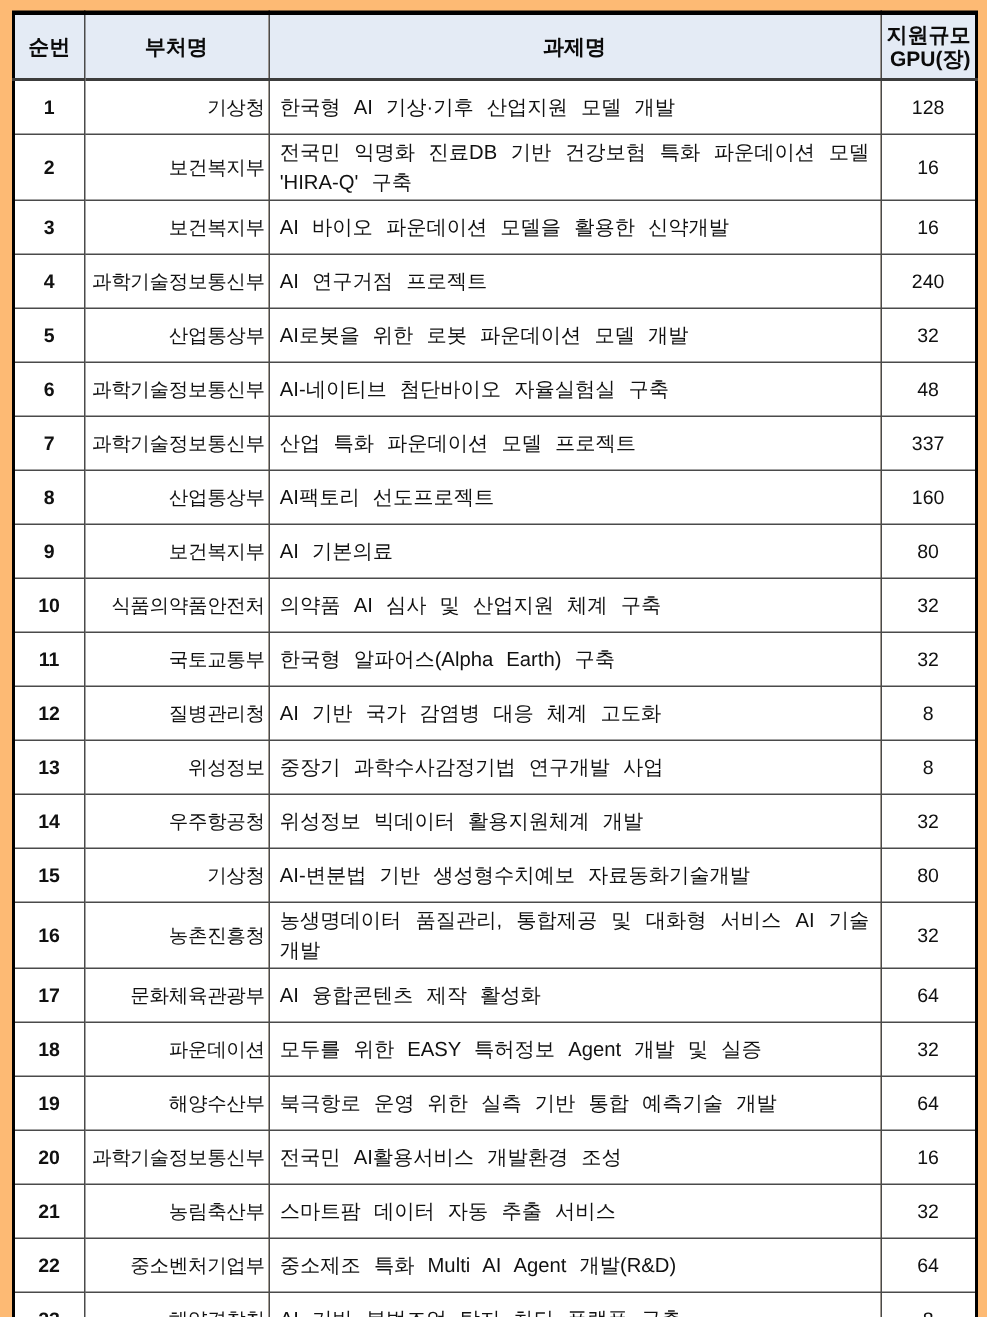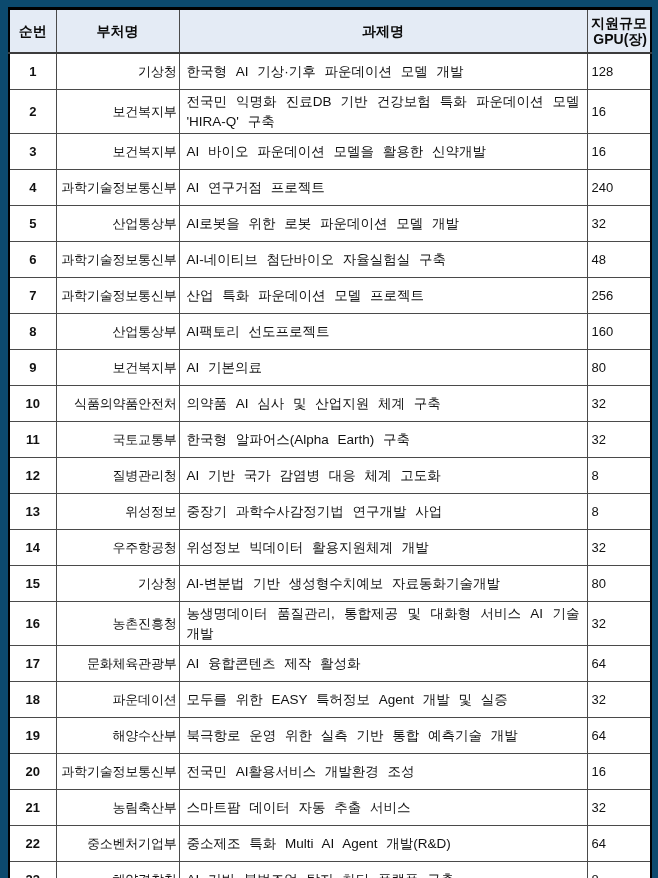--- a/index.html
+++ b/index.html
@@ -6,21 +6,21 @@
     margin: 0;
     padding: 0;
     background: #ffffff;
     font-family: "Liberation Sans", sans-serif;
     color: #1a1a1a;
   }
   .page {
     position: relative;
     width: 658px;
     height: 878px;
-    background: #0c4a6e;
+    background: #fdba74;
     overflow: hidden;
   }
   table.gov-table {
     position: absolute;
     left: 8px;
     top: 7px;
     width: 642px;
     border-collapse: collapse;
     table-layout: fixed;
     border: 2px solid #000000;
@@ -65,21 +65,21 @@
     padding: 2px 2px;
     letter-spacing: -0.2px;
   }
   .gov-table td.col-task {
     text-align: justify;
     padding: 2px 7px;
     word-spacing: 5px;
     line-height: 1.45;
   }
   .gov-table td.col-gpu {
-    text-align: left;
+    text-align: center;
     font-size: 13px;
   }
   .hdr-line { display: block; text-align: right; }
 </style>
 </head>
 <body>
 
 <div class="page">
   <table class="gov-table">
     <colgroup>
@@ -96,21 +96,21 @@
         <th>
           <span class="hdr-line">지원규모</span>
           <span class="hdr-line">GPU(장)</span>
         </th>
       </tr>
     </thead>
     <tbody>
         <tr>
           <td class="col-no">1</td>
           <td class="col-dept">기상청</td>
-          <td class="col-task">한국형 AI 기상·기후 파운데이션 모델 개발</td>
+          <td class="col-task">한국형 AI 기상·기후 산업지원 모델 개발</td>
           <td class="col-gpu">128</td>
         </tr>
         <tr>
           <td class="col-no">2</td>
           <td class="col-dept">보건복지부</td>
           <td class="col-task">전국민 익명화 진료DB 기반 건강보험 특화 파운데이션 모델 'HIRA-Q' 구축</td>
           <td class="col-gpu">16</td>
         </tr>
         <tr>
           <td class="col-no">3</td>
@@ -133,21 +133,21 @@
         <tr>
           <td class="col-no">6</td>
           <td class="col-dept">과학기술정보통신부</td>
           <td class="col-task">AI-네이티브 첨단바이오 자율실험실 구축</td>
           <td class="col-gpu">48</td>
         </tr>
         <tr>
           <td class="col-no">7</td>
           <td class="col-dept">과학기술정보통신부</td>
           <td class="col-task">산업 특화 파운데이션 모델 프로젝트</td>
-          <td class="col-gpu">256</td>
+          <td class="col-gpu">337</td>
         </tr>
         <tr>
           <td class="col-no">8</td>
           <td class="col-dept">산업통상부</td>
           <td class="col-task">AI팩토리 선도프로젝트</td>
           <td class="col-gpu">160</td>
         </tr>
         <tr>
           <td class="col-no">9</td>
           <td class="col-dept">보건복지부</td>

